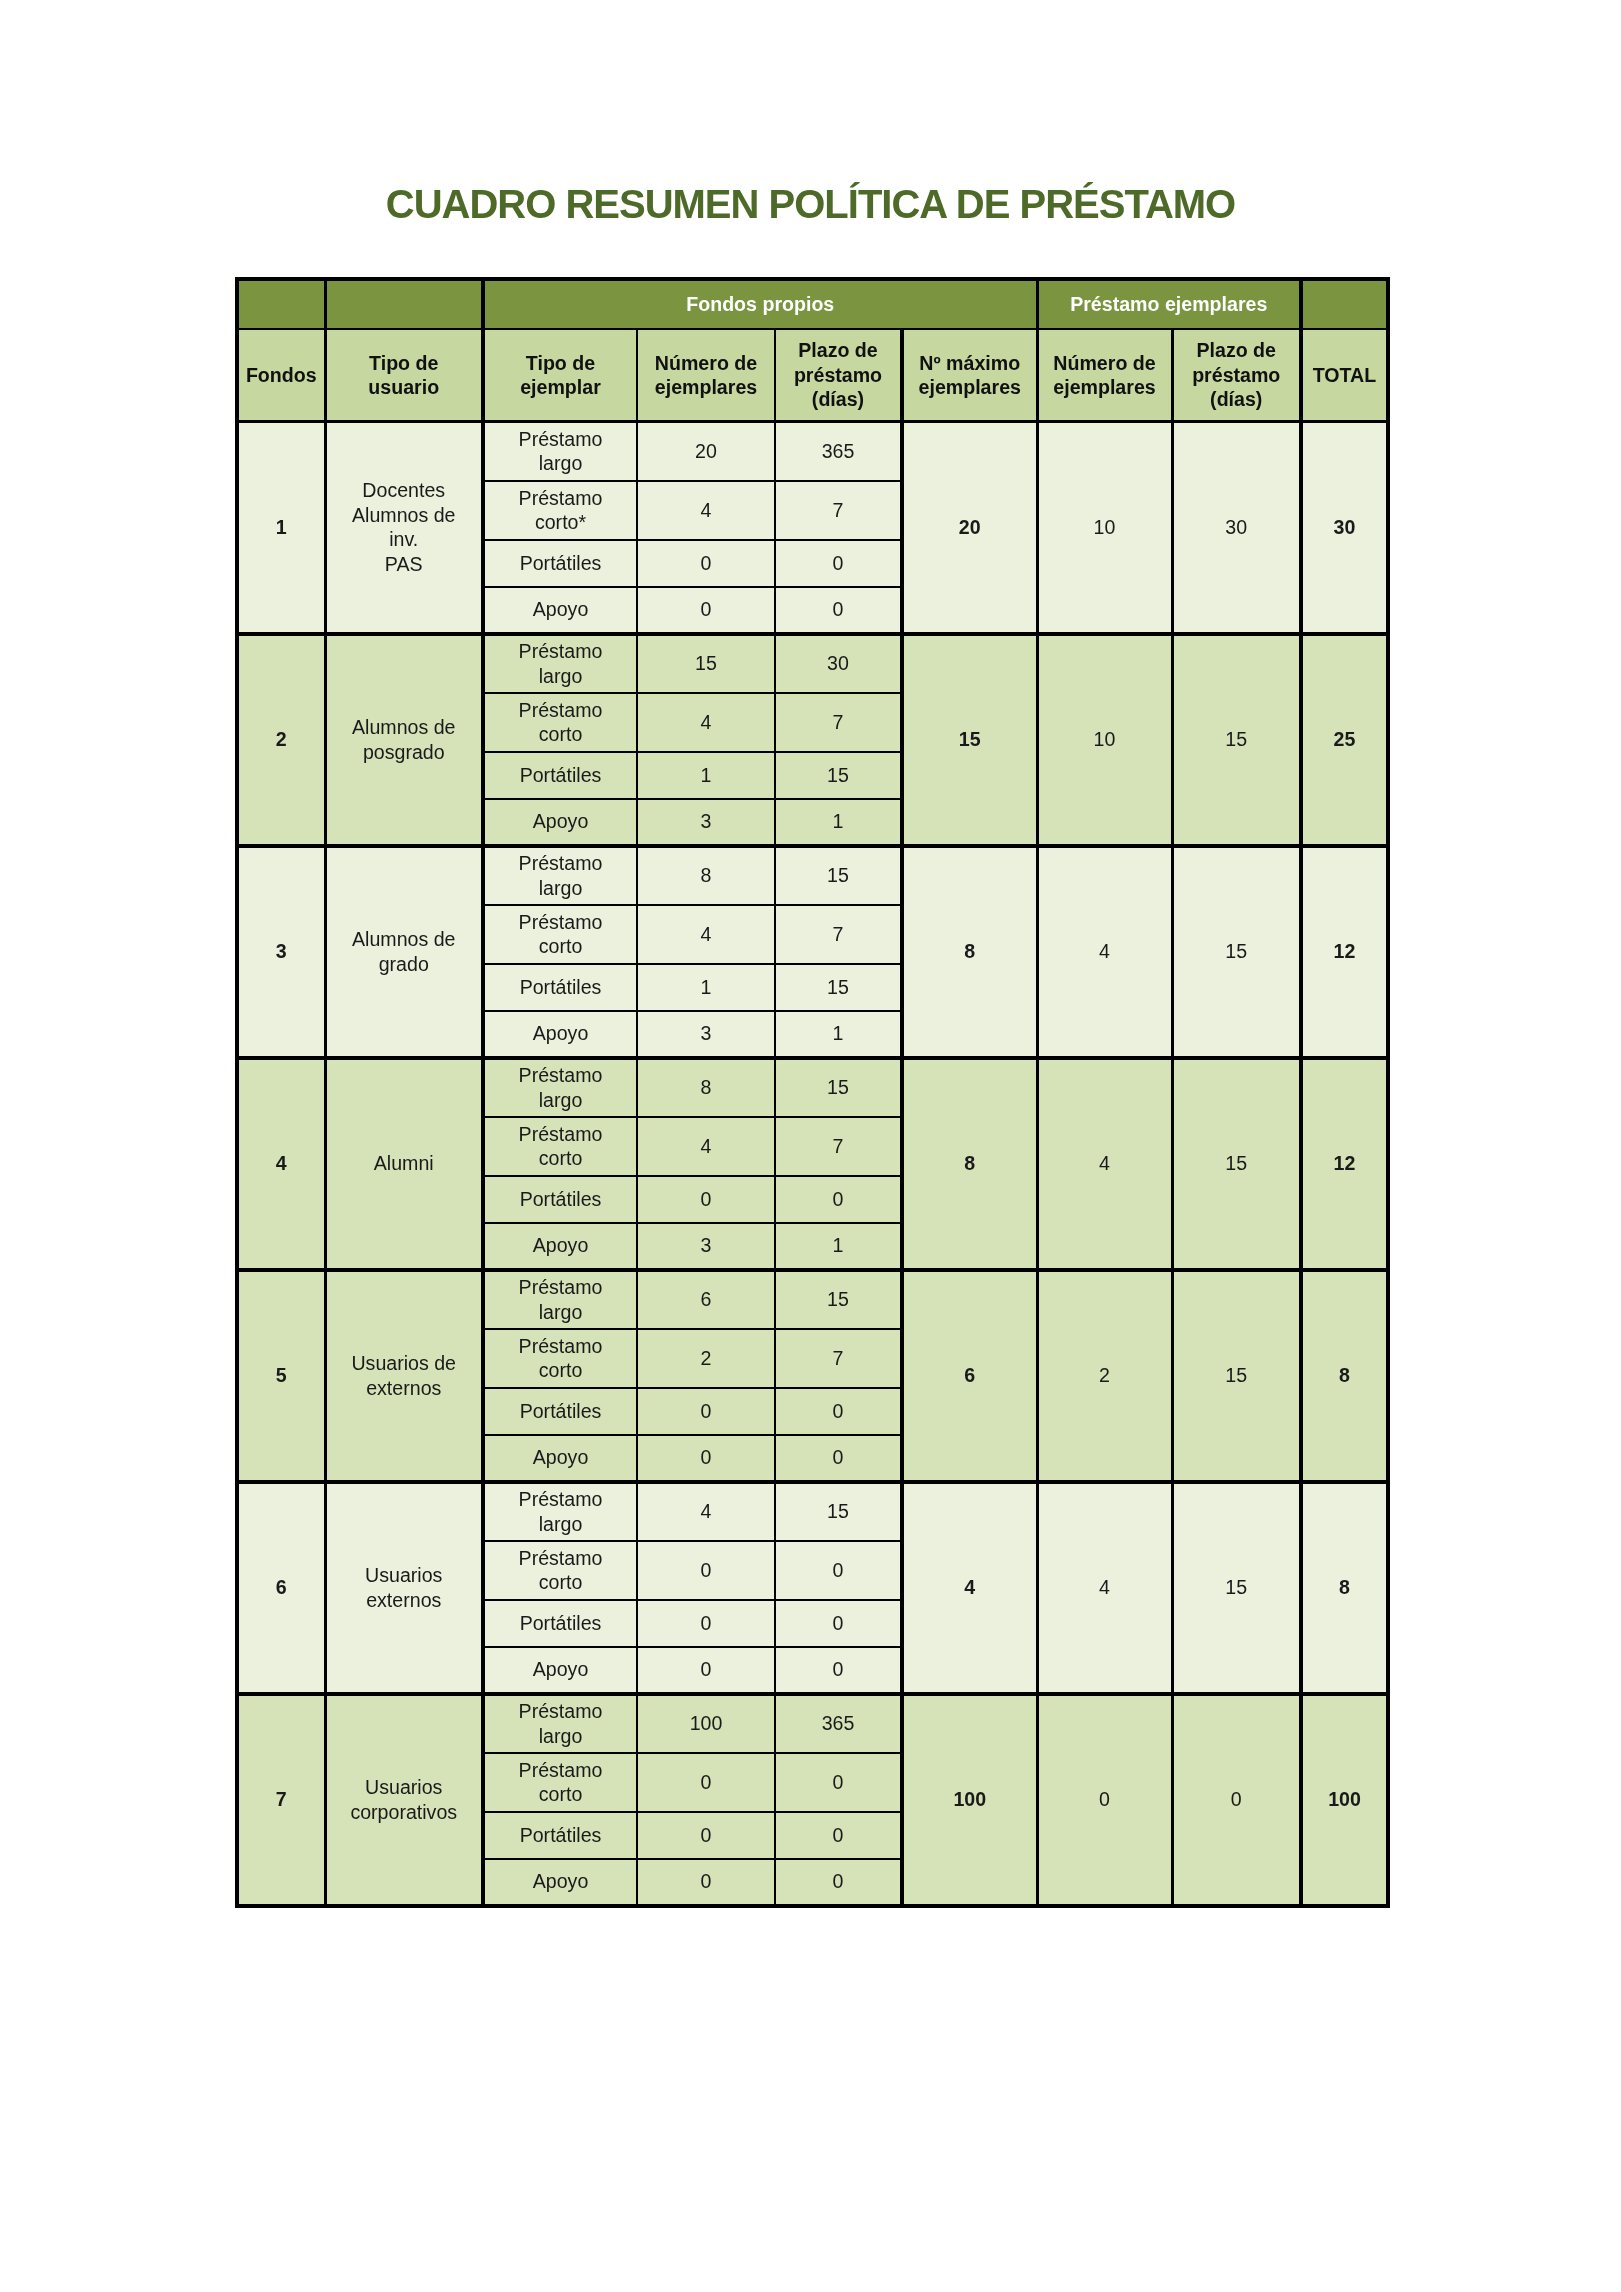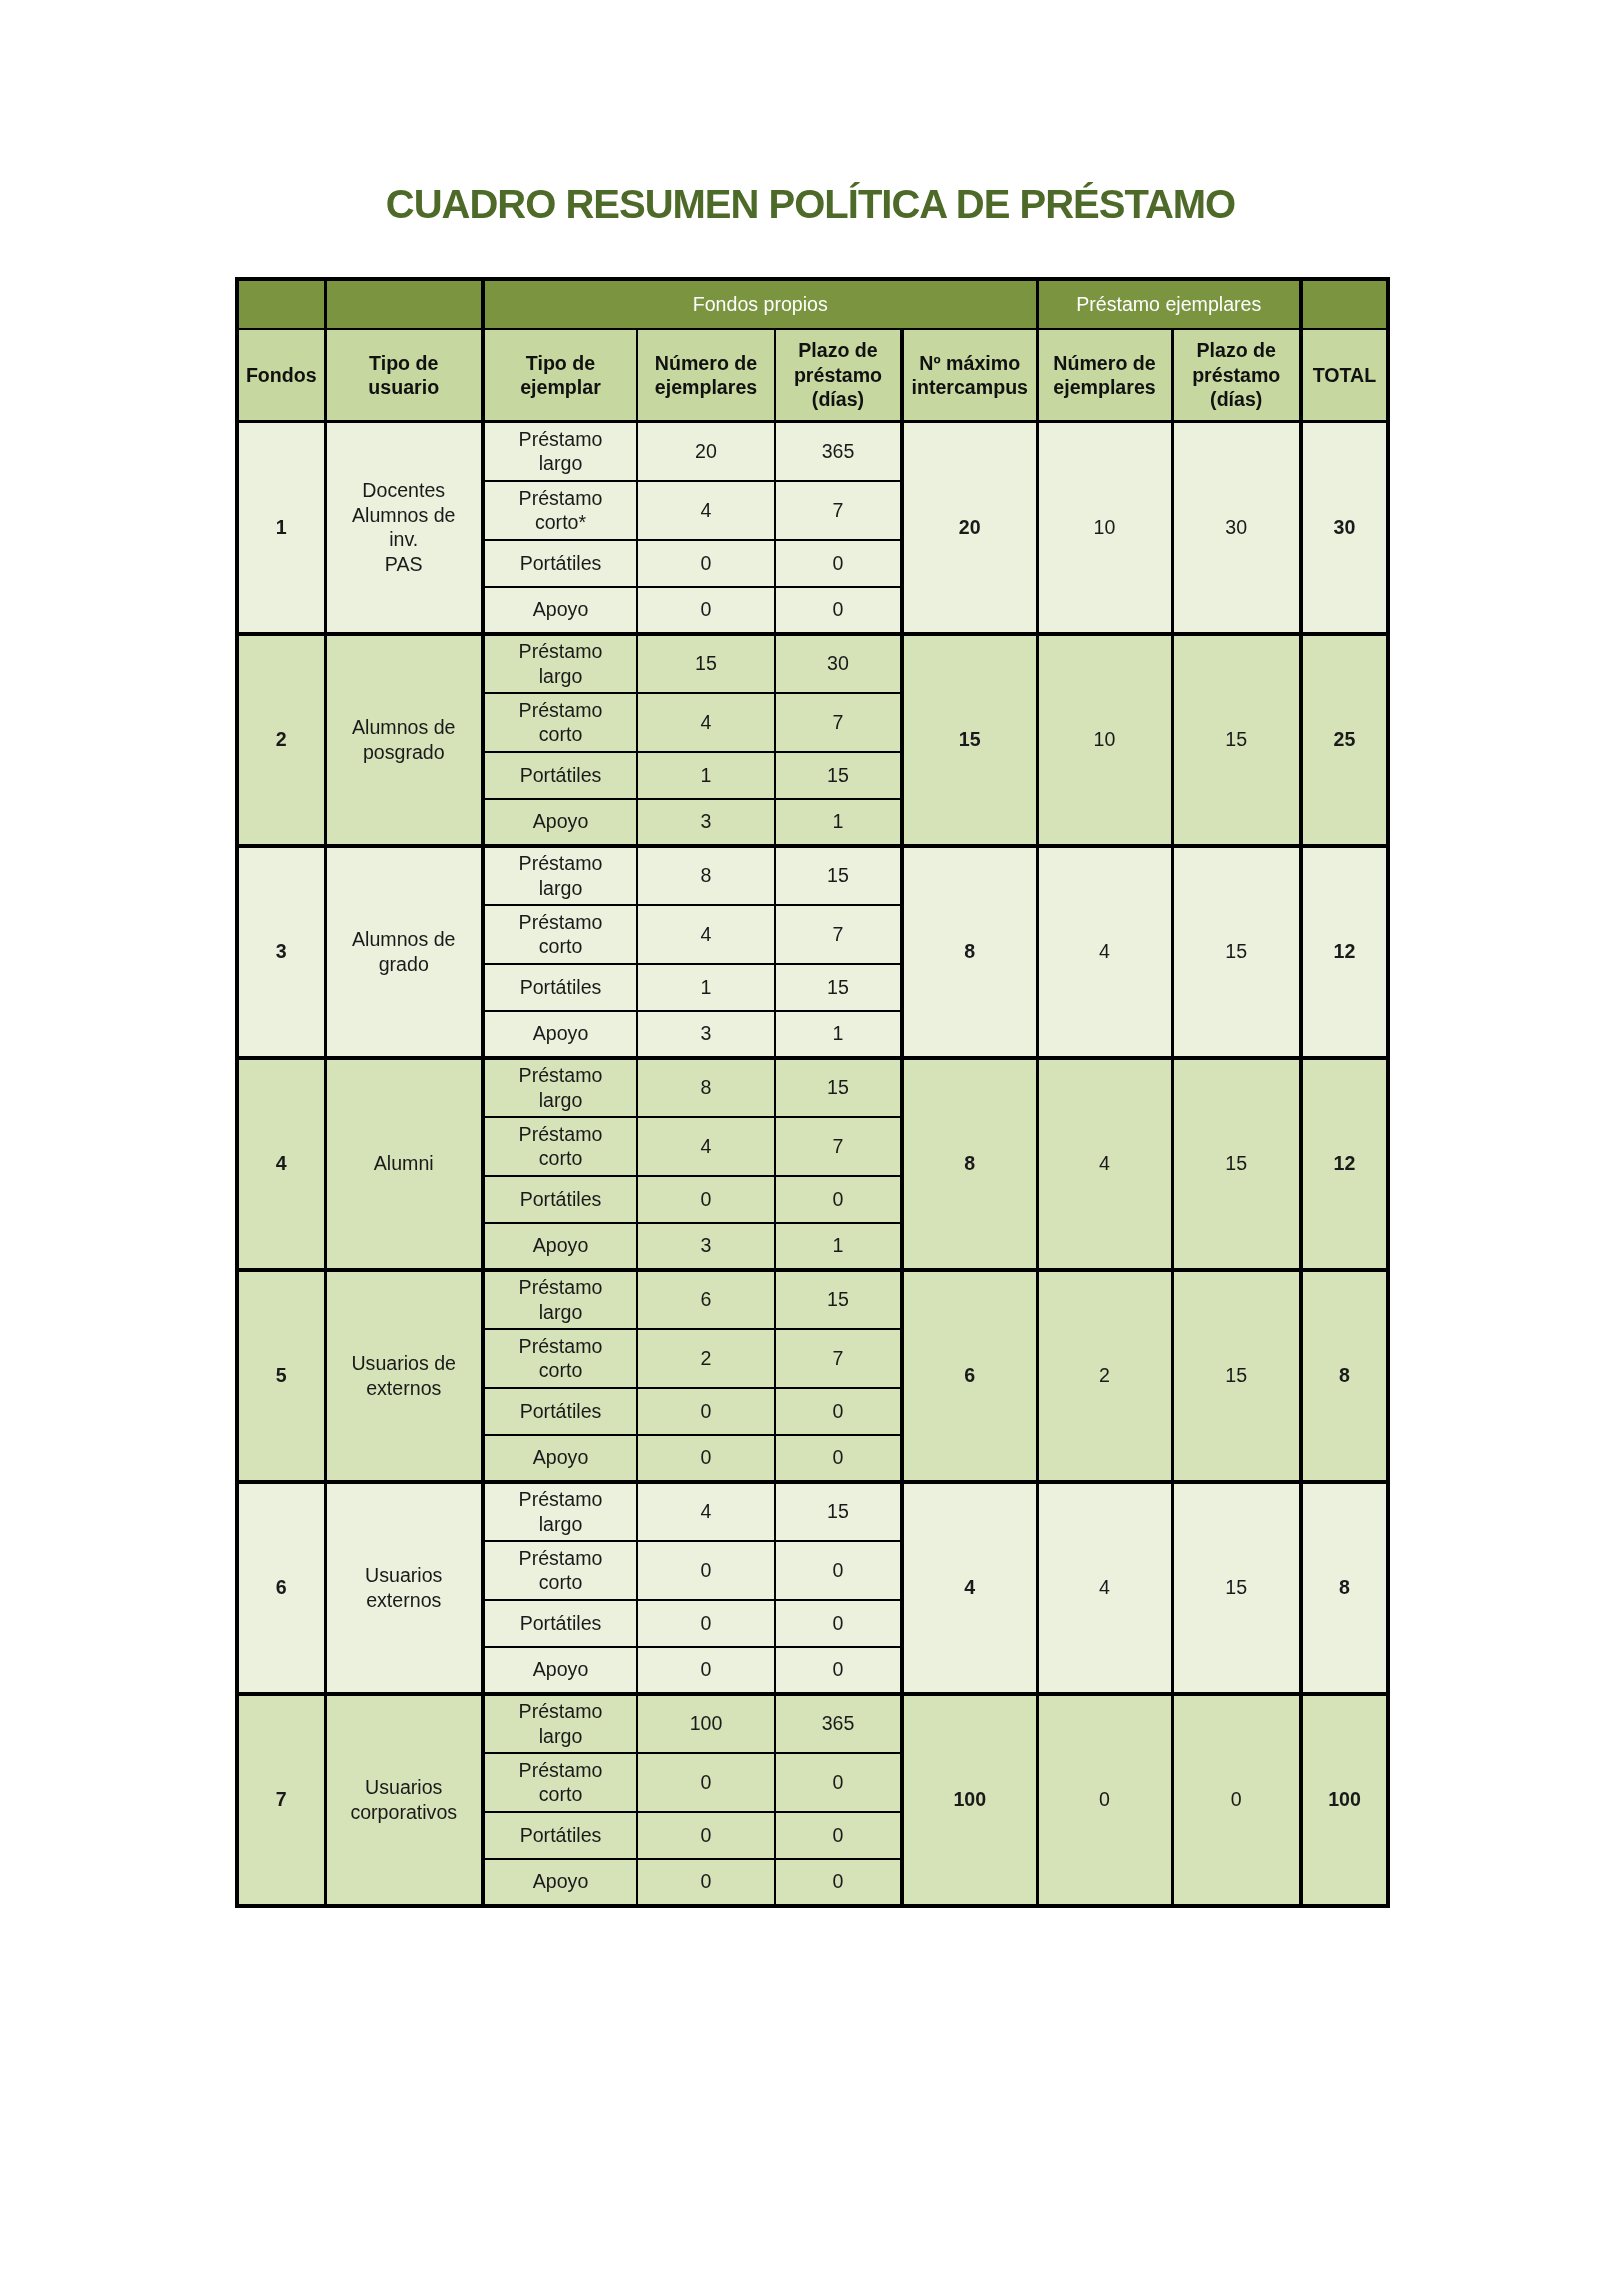--- a/index.html
+++ b/index.html
@@ -36,21 +36,21 @@
     text-align:center;
     vertical-align:middle;
     padding:2px 3.9px;
     overflow:hidden;
     line-height:1.25;
   }
   
   .band-row th{
     background:#7a9440;
     color:#ffffff;
-    font-weight:normal;
+    font-weight:bold;
     height:43px;
     border-bottom-width:2px;
   }
   
   .head-row th{
     background:#c6d79f;
     color:#111;
     font-weight:bold;
     height:86px;
     border-bottom-width:3.9px;
@@ -109,21 +109,21 @@
       <th class="c-usuario">Tipo de
 usuario</th>
       <th class="c-ejemplar">Tipo de
 ejemplar</th>
       <th class="c-num">Número de
 ejemplares</th>
       <th class="c-plazo">Plazo de
 préstamo
 (días)</th>
       <th class="c-max">Nº máximo
-intercampus</th>
+ejemplares</th>
       <th class="c-icnum">Número de
 ejemplares</th>
       <th class="c-icplazo">Plazo de
 préstamo
 (días)</th>
       <th class="c-total">TOTAL</th>
     </tr>
 
     <tr class="shade-light r-lg">
       <td class="num-bold thick-b" rowspan="4">1</td>

